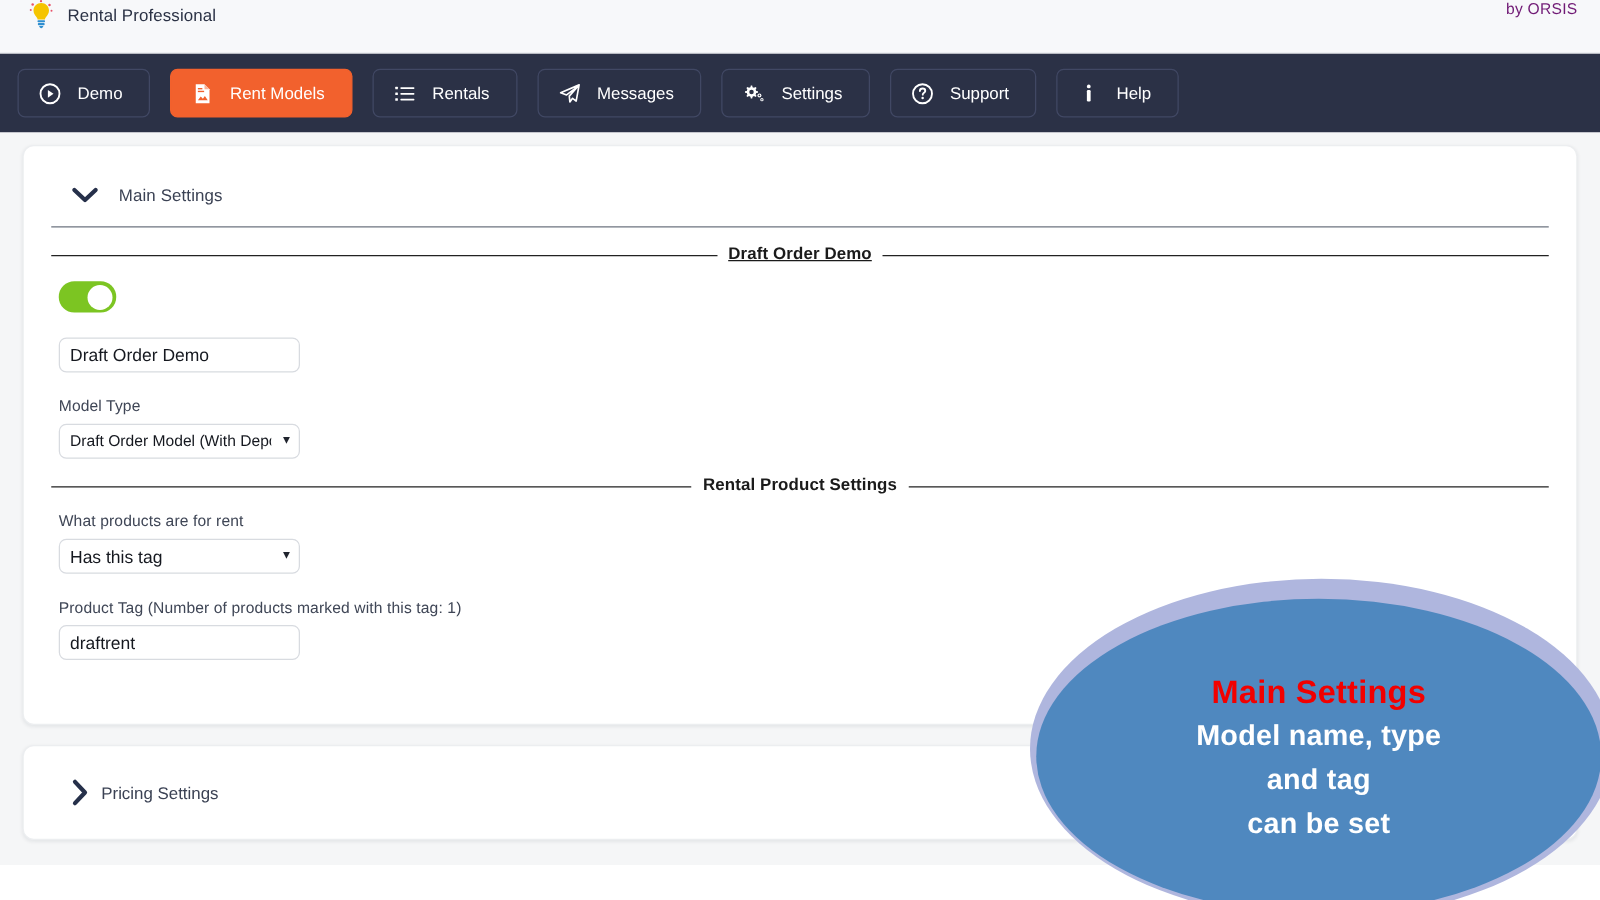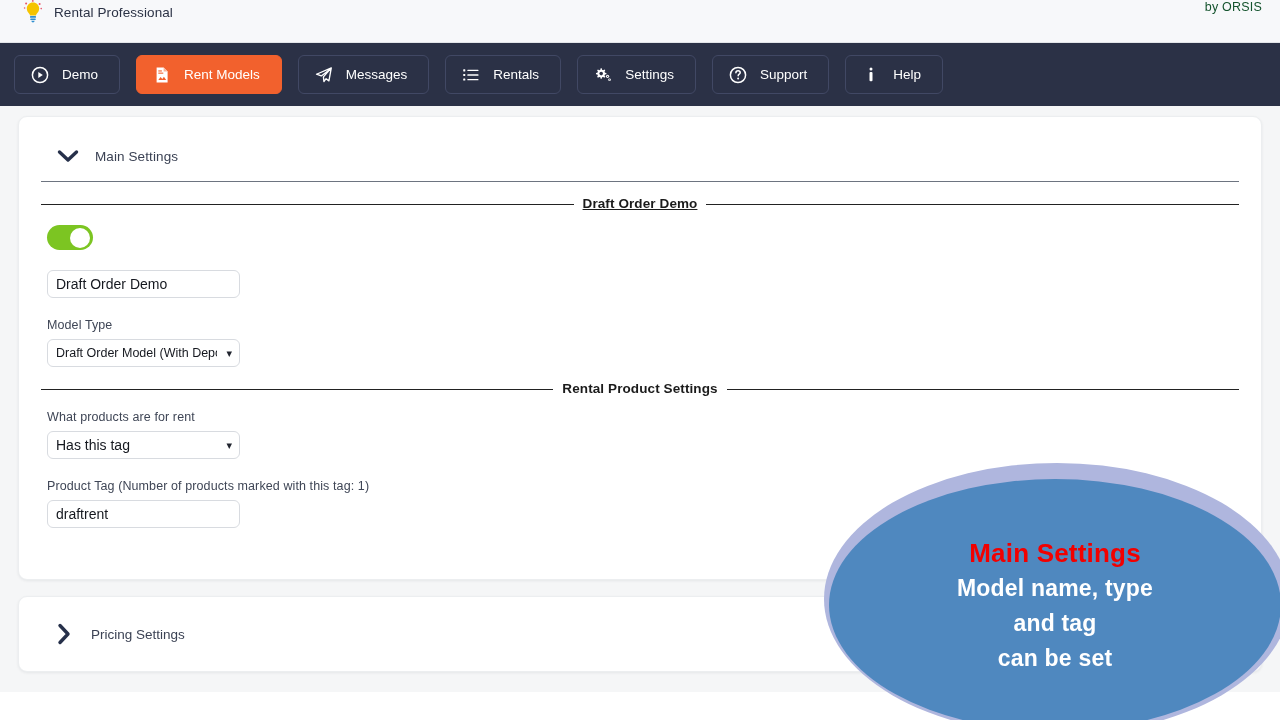--- a/index.html
+++ b/index.html
@@ -32,21 +32,21 @@
     width: 22px; height: 24px;
     position: relative; display: inline-block;
   }
   .brand-title {
     font-size: 13.5px;
     color: #2b3245;
     letter-spacing: .1px;
   }
   .byline {
     font-size: 12.5px;
-    color: #14532d;
+    color: #701a75;
     letter-spacing: .2px;
   }
 
   
   .nav {
     position: absolute; top: 43px; left: 0;
     width: 1280px; height: 63px;
     background: #2b3146;
     display: flex; align-items: center;
     padding-left: 14px;
@@ -189,21 +189,21 @@
     position: absolute;
     top: 2.5px; right: 3px;
     width: 20px; height: 20px;
     border-radius: 50%;
     background: #ffffff;
   }
 
   
   .pricing-row {
     display: flex; align-items: center;
-    gap: 20px;
+    gap: 10px;
     padding-left: 18px;
   }
   .pricing-label {
     font-size: 13.5px;
     color: #3b4254;
   }
 
   
   .callout {
     position: absolute;
@@ -294,46 +294,46 @@
           <rect x="5.3" y="4.4" width="3.6" height="1.1" fill="#f2612d"></rect>
           <rect x="5.3" y="6.6" width="5.0" height="1.1" fill="#f2612d"></rect>
           <path d="M5.3 14.1l2.3-3.0 1.7 1.9 1.6-2.2 2.3 3.3z" fill="#f2612d"></path>
         </svg>
       </span>
       <span>Rent Models</span>
     </div>
 
     <div class="nav-item">
       <span class="nav-icon">
-        <svg width="19" height="18" viewBox="0 0 19 18">
-          <path d="M17.2 1.5L1.6 8.2l5.0 1.8 9.3-7.0-7.0 8.0.5 4.9 2.3-3.0 3.0 2.3z" fill="none" stroke="#fff" stroke-width="1.4" stroke-linejoin="round"></path>
-        </svg>
-      </span>
-      <span>Messages</span>
-    </div>
-
-    <div class="nav-item">
-      <span class="nav-icon">
         <svg width="18" height="18" viewBox="0 0 18 18">
           <g fill="#fff">
             <rect x="1.2" y="3.3" width="2.1" height="2.1" rx=".4"></rect>
             <rect x="1.2" y="7.9" width="2.1" height="2.1" rx=".4"></rect>
             <rect x="1.2" y="12.5" width="2.1" height="2.1" rx=".4"></rect>
             <rect x="5.3" y="3.7" width="11.2" height="1.4" rx=".5"></rect>
             <rect x="5.3" y="8.3" width="11.2" height="1.4" rx=".5"></rect>
             <rect x="5.3" y="12.9" width="11.2" height="1.4" rx=".5"></rect>
           </g>
         </svg>
       </span>
       <span>Rentals</span>
     </div>
 
     <div class="nav-item">
       <span class="nav-icon">
         <svg width="19" height="18" viewBox="0 0 19 18">
+          <path d="M17.2 1.5L1.6 8.2l5.0 1.8 9.3-7.0-7.0 8.0.5 4.9 2.3-3.0 3.0 2.3z" fill="none" stroke="#fff" stroke-width="1.4" stroke-linejoin="round"></path>
+        </svg>
+      </span>
+      <span>Messages</span>
+    </div>
+
+    <div class="nav-item">
+      <span class="nav-icon">
+        <svg width="19" height="18" viewBox="0 0 19 18">
           <g fill="#fff">
             <path d="M7.0 2.0l1.2.0.3 1.5 1.2.5 1.3-.8.9.9-.8 1.3.5 1.2 1.5.3v1.2l-1.5.3-.5 1.2.8 1.3-.9.9-1.3-.8-1.2.5-.3 1.5H7.0l-.3-1.5-1.2-.5-1.3.8-.9-.9.8-1.3-.5-1.2L2.1 8.1V6.9l1.5-.3.5-1.2-.8-1.3.9-.9 1.3.8 1.2-.5z"></path>
             <circle cx="7.6" cy="7.5" r="1.9" fill="#2b3146"></circle>
             <circle cx="14.3" cy="10.4" r="1.7"></circle>
             <circle cx="14.3" cy="10.4" r=".7" fill="#2b3146"></circle>
             <circle cx="16.4" cy="14.0" r="1.4"></circle>
             <circle cx="16.4" cy="14.0" r=".6" fill="#2b3146"></circle>
           </g>
         </svg>
       </span>

